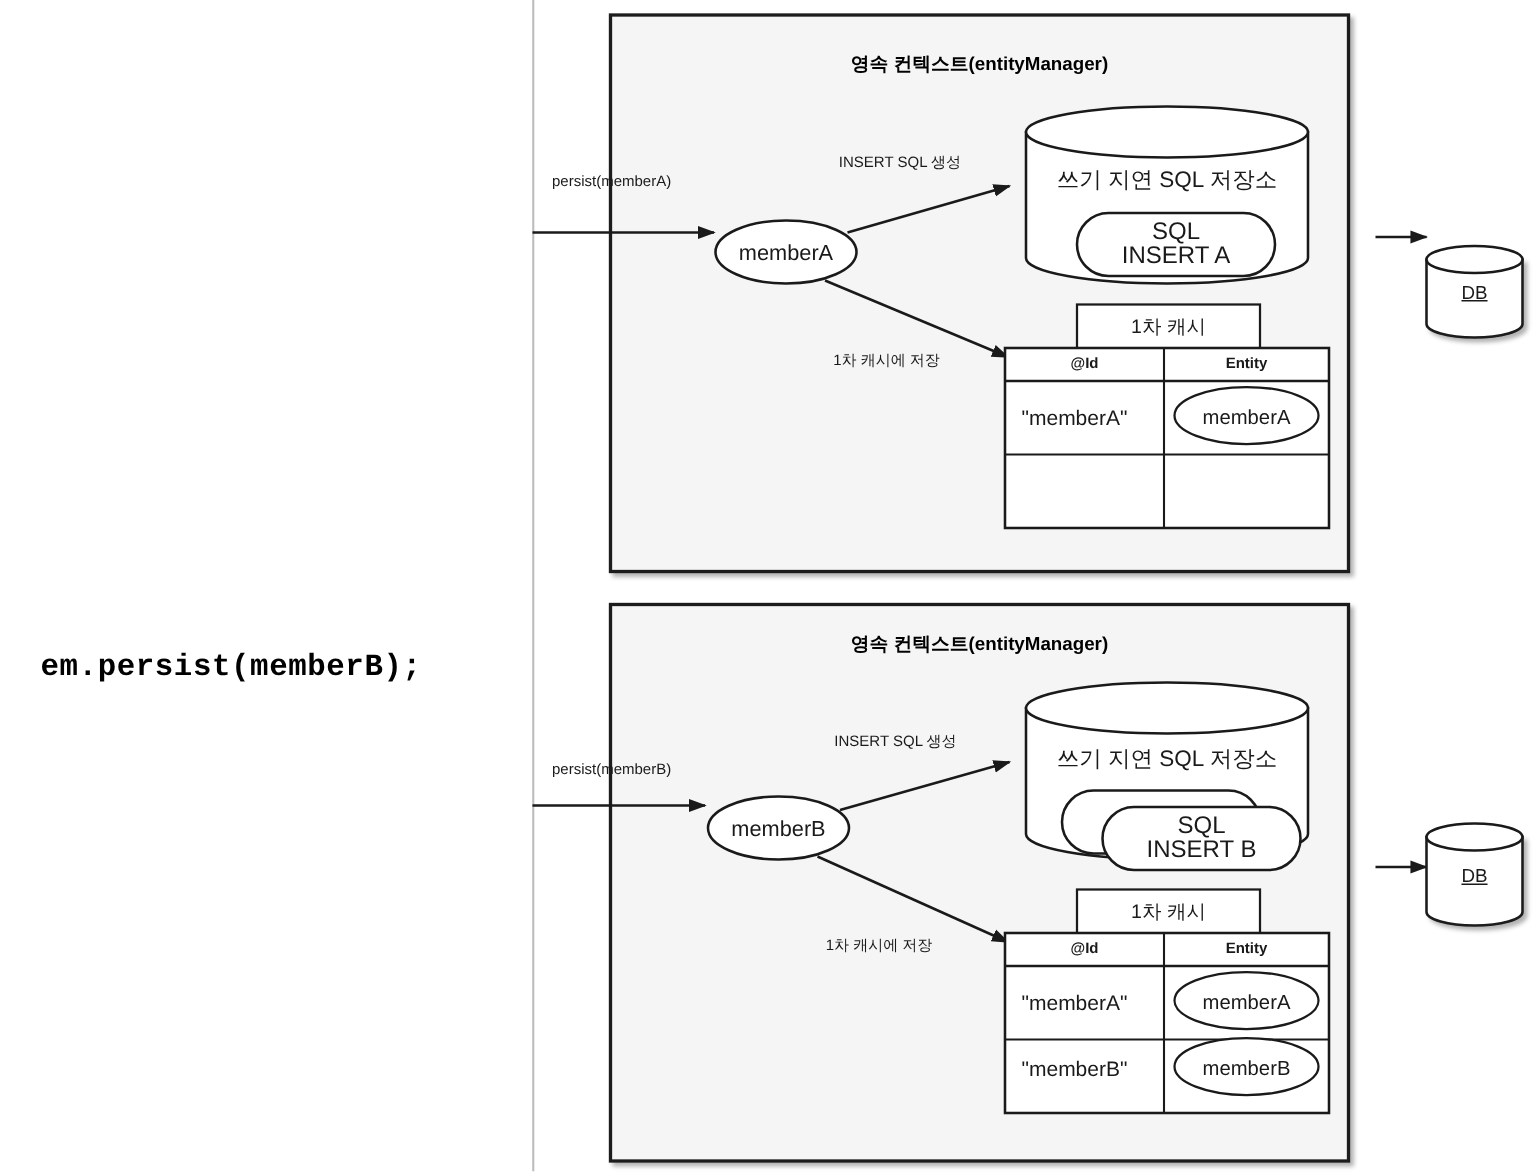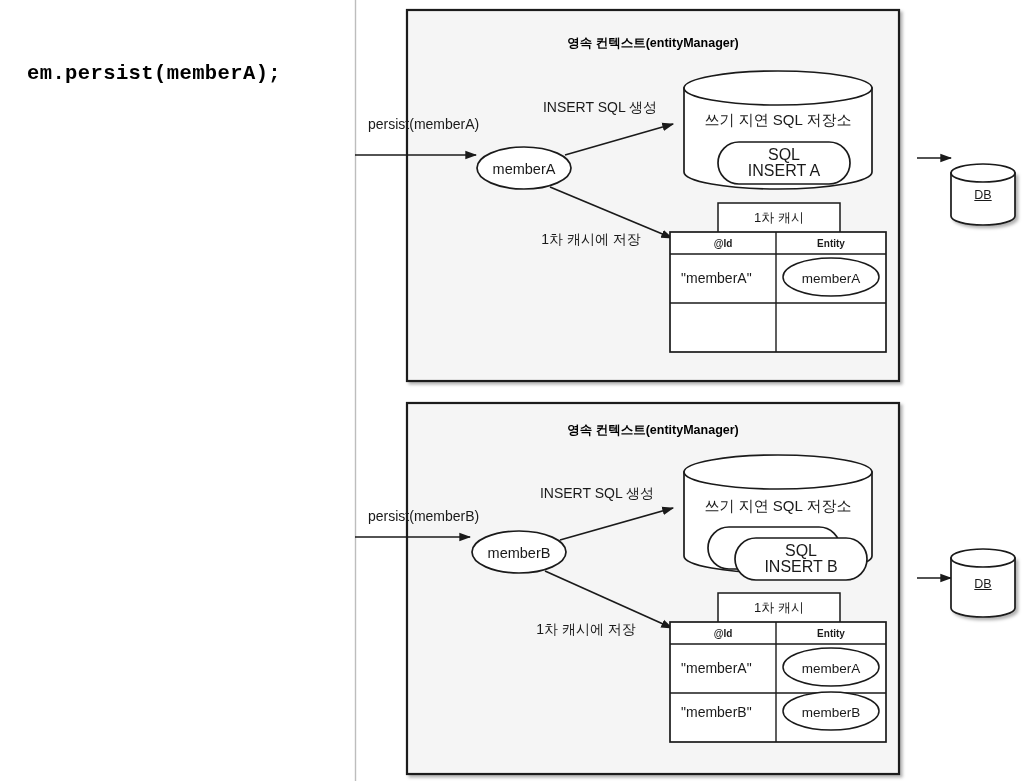--- a/index.html
+++ b/index.html
@@ -22,21 +22,21 @@
     color:#000000;
     white-space:nowrap;
   }
   .txt{
     position:absolute;
     font-family:"Liberation Sans", sans-serif;
     color:#1a1a1a;
     white-space:nowrap;
   }
   .ctx-title{font-size:12.5px;font-weight:bold;color:#000;text-align:center;}
-  .flow-label{font-size:14px;}
+  .flow-label{font-size:10px;}
   .store-label{font-size:15px;}
   .sql-label{font-size:16px;line-height:16px;text-align:center;}
   .db-label{font-size:12.5px;text-decoration:underline;}
   .cache-tab-label{font-size:13px;}
   .th-label{font-size:10px;font-weight:bold;}
   .td-label{font-size:14px;}
   .ellipse-label{font-size:14.5px;}
   .ent-ellipse-label{font-size:13.5px;}
   .center{transform:translate(-50%,-50%);}
 </style>
@@ -126,21 +126,20 @@
     </g>
 
     <line x1="917" y1="578" x2="951" y2="578" stroke="#1a1a1a" stroke-width="1.7" marker-end="url(#arrow)"></line>
 
     <g>
       <path d="M 951 558 L 951 608 A 32 9 0 0 0 1015 608 L 1015 558 Z" fill="#ffffff" stroke="#1a1a1a" stroke-width="1.7" filter="url(#softshadow)"></path>
       <ellipse cx="983" cy="558" rx="32" ry="9" fill="#ffffff" stroke="#1a1a1a" stroke-width="1.7"></ellipse>
     </g>
   </svg>
 
-  <div class="code-label" style="left:27px;top:62px;">em.persist(memberA);</div>
 
   <div class="txt ctx-title center" style="left:653px;top:43px;">영속 컨텍스트(entityManager)</div>
 
   <div class="txt flow-label" style="left:368px;top:116px;">persist(memberA)</div>
 
   <div class="txt ellipse-label center" style="left:524px;top:169px;">memberA</div>
 
   <div class="txt flow-label center" style="left:600px;top:108px;">INSERT SQL 생성</div>
 
   <div class="txt store-label center" style="left:778px;top:120px;">쓰기 지연 SQL 저장소</div>
@@ -155,20 +154,21 @@
   <div class="txt cache-tab-label center" style="left:779px;top:218px;">1차 캐시</div>
 
   <div class="txt th-label center" style="left:723px;top:243px;">@Id</div>
   <div class="txt th-label center" style="left:831px;top:243px;">Entity</div>
 
   <div class="txt td-label" style="left:681px;top:270px;">"memberA"</div>
   <div class="txt ent-ellipse-label center" style="left:831px;top:278px;">memberA</div>
 
   <div class="txt db-label center" style="left:983px;top:195px;">DB</div>
 
+  <div class="code-label" style="left:27px;top:434px;">em.persist(memberB);</div>
 
   <div class="txt ctx-title center" style="left:653px;top:430px;">영속 컨텍스트(entityManager)</div>
 
   <div class="txt flow-label" style="left:368px;top:508px;">persist(memberB)</div>
 
   <div class="txt ellipse-label center" style="left:519px;top:553px;">memberB</div>
 
   <div class="txt flow-label center" style="left:597px;top:494px;">INSERT SQL 생성</div>
 
   <div class="txt store-label center" style="left:778px;top:506px;">쓰기 지연 SQL 저장소</div>

